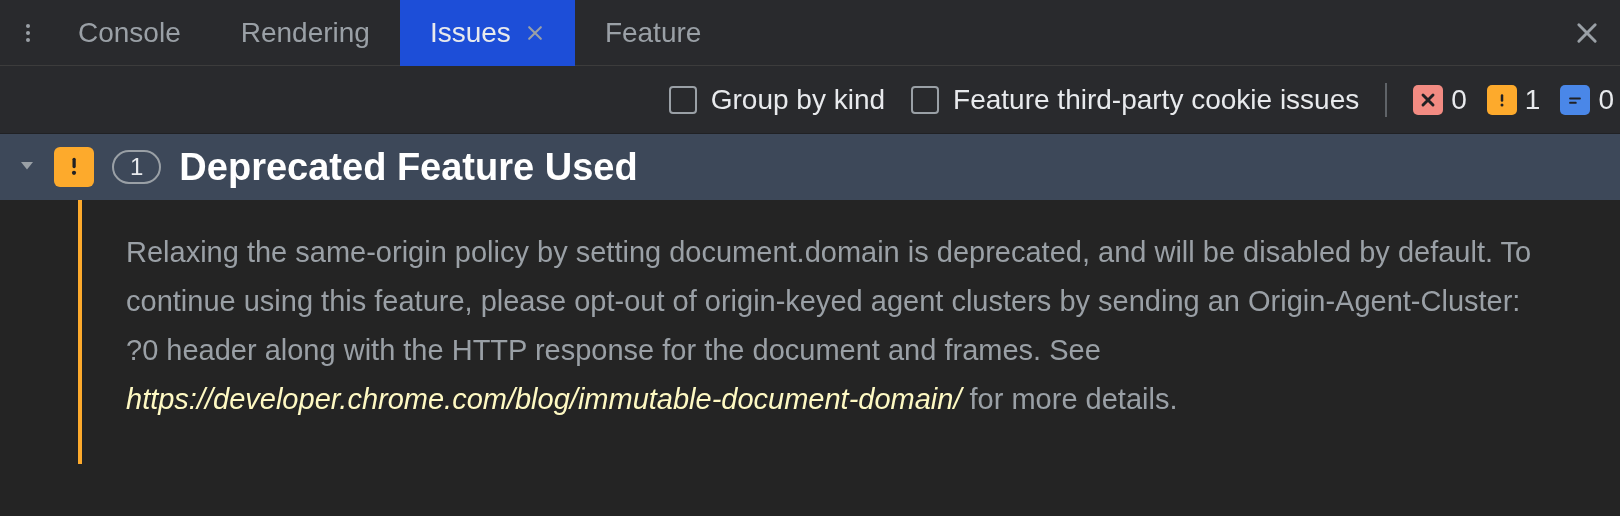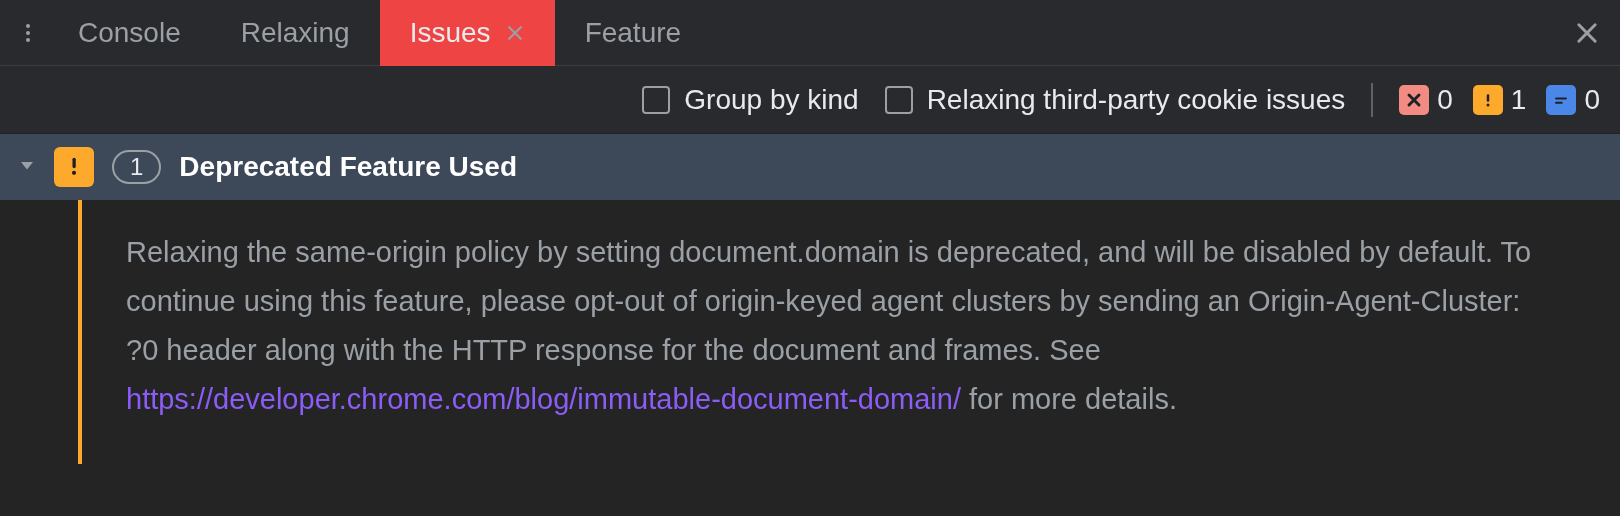--- a/index.html
+++ b/index.html
@@ -35,21 +35,21 @@
     height: 66px;
     display: flex;
     align-items: center;
     padding: 0 30px;
     font-size: 28px;
     color: #9aa0a6;
     cursor: pointer;
     white-space: nowrap;
   }
   .tab.active {
-    background: #ef4444;
+    background: #1d4ed8;
     color: #e8eaed;
   }
   .tab .close {
     margin-left: 14px;
     display: inline-flex;
   }
   .tab .close svg { width: 20px; height: 20px; }
   .close-panel {
     margin-left: auto;
     width: 50px;
@@ -62,21 +62,21 @@
   .close-panel svg { width: 28px; height: 28px; }
 
   
   .toolbar {
     height: 68px;
     background: #292a2d;
     border-bottom: 1px solid #202124;
     display: flex;
     align-items: center;
     justify-content: flex-end;
-    padding: 0 20px;
+    padding: 0 6px;
     gap: 26px;
     font-size: 28px;
   }
   .tb-check {
     display: flex;
     align-items: center;
     gap: 14px;
     color: #e8eaed;
     cursor: pointer;
   }
@@ -143,21 +143,21 @@
     border-radius: 18px;
     padding: 0 16px;
     height: 34px;
     display: flex;
     align-items: center;
     justify-content: center;
     font-size: 24px;
     color: #e8eaed;
   }
   .issue-title {
-    font-size: 28px;
+    font-size: 38px;
     font-weight: 600;
     color: #ffffff;
   }
 
   
   .issue-body-wrap {
     display: flex;
     padding-left: 78px;
   }
   .vbar {
@@ -166,41 +166,42 @@
     flex: 0 0 4px;
   }
   .issue-body {
     padding: 28px 50px 40px 44px;
     font-size: 29px;
     line-height: 49px;
     color: #9aa0a6;
     max-width: 1510px;
   }
   .issue-body a {
-    color: #8b5cf6;
+    color: #fef9c3;
     text-decoration: none;
+    font-style: italic;
   }
 </style>
 </head>
 <body>
 
 <div class="tabstrip">
   <div class="kebab">
     <svg viewBox="0 0 24 24">
       <circle cx="12" cy="5" r="2" fill="#9aa0a6"></circle>
       <circle cx="12" cy="12" r="2" fill="#9aa0a6"></circle>
       <circle cx="12" cy="19" r="2" fill="#9aa0a6"></circle>
     </svg>
   </div>
 
   <div class="tab">
     <span>Console</span>
   </div>
   <div class="tab">
-    <span>Relaxing</span>
+    <span>Rendering</span>
   </div>
   <div class="tab active">
     <span>Issues</span>
     <span class="close">
       <svg viewBox="0 0 24 24">
         <path d="M5 5 L19 19 M19 5 L5 19" stroke="#9aa0a6" stroke-width="2.5" stroke-linecap="round"></path>
       </svg>
     </span>
   </div>
   <div class="tab">
@@ -214,21 +215,21 @@
   </div>
 </div>
 
 <div class="toolbar">
   <label class="tb-check">
     <span class="checkbox-empty"></span>
     <span>Group by kind</span>
   </label>
   <label class="tb-check">
     <span class="checkbox-empty"></span>
-    <span>Relaxing third-party cookie issues</span>
+    <span>Feature third-party cookie issues</span>
   </label>
   <div class="divider"></div>
   <div class="counts">
     <div class="count">
       <span class="mini-badge err">
         <svg viewBox="0 0 24 24">
             <path d="M6 6 L18 18 M18 6 L6 18" stroke="#202124" stroke-width="3.5" stroke-linecap="round"></path>
           </svg>
       </span>
       <span>0</span>

